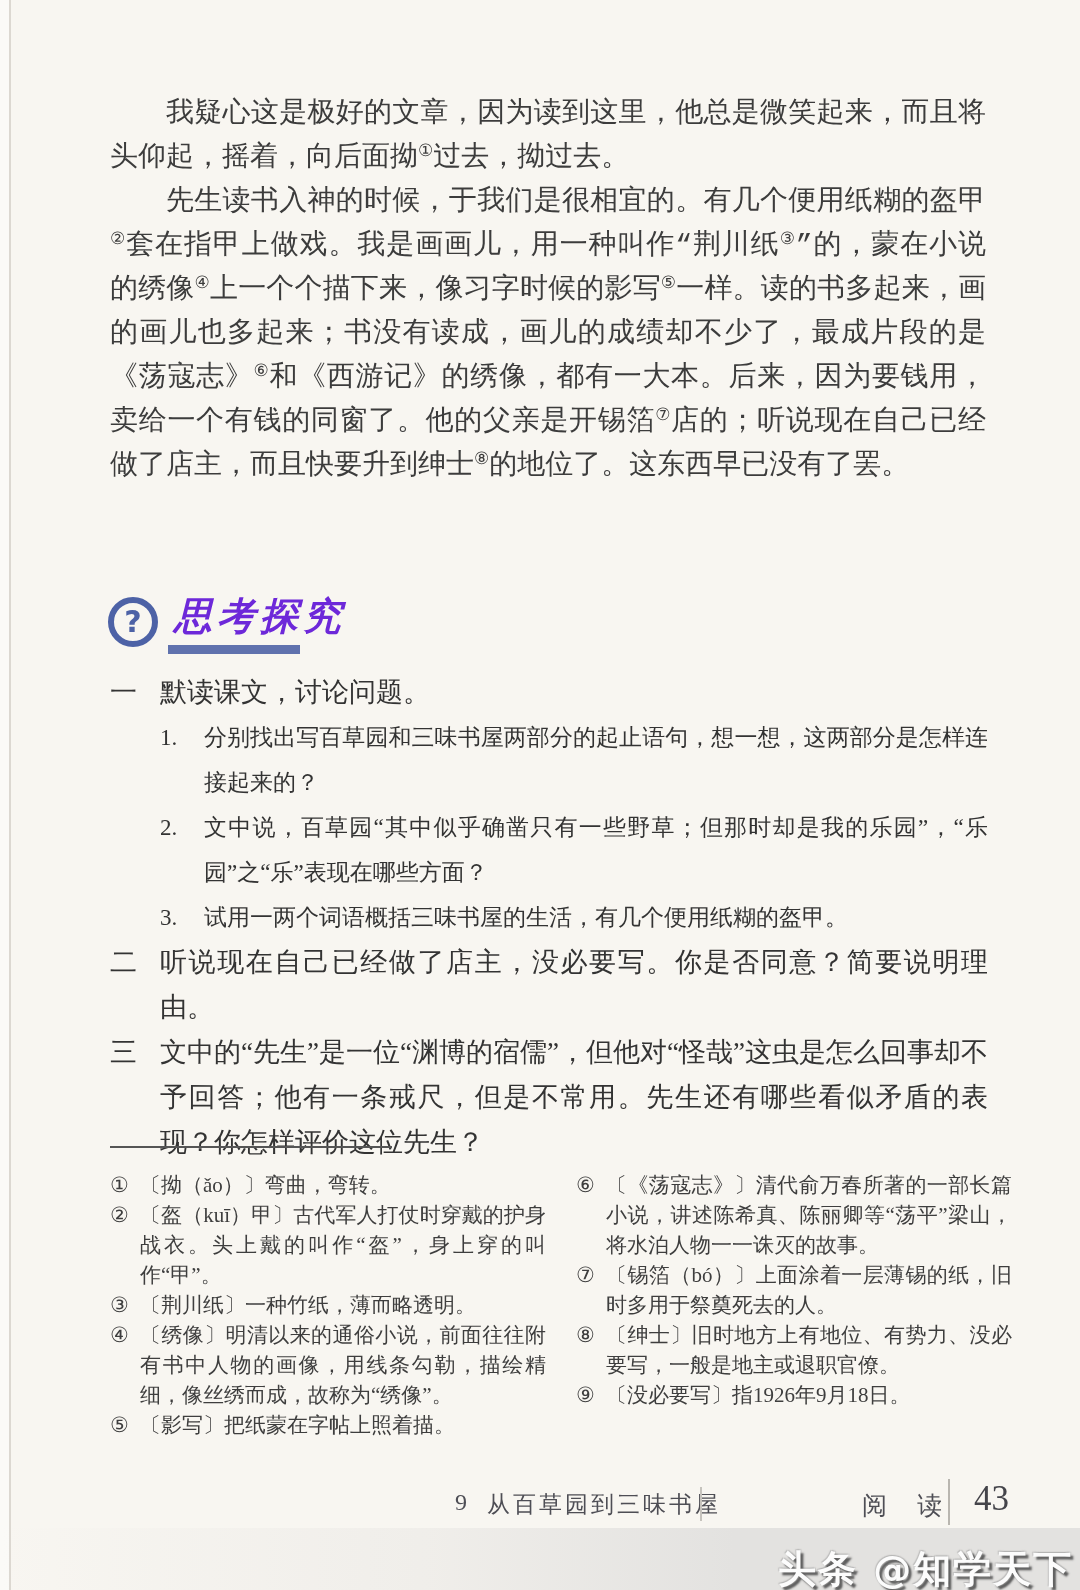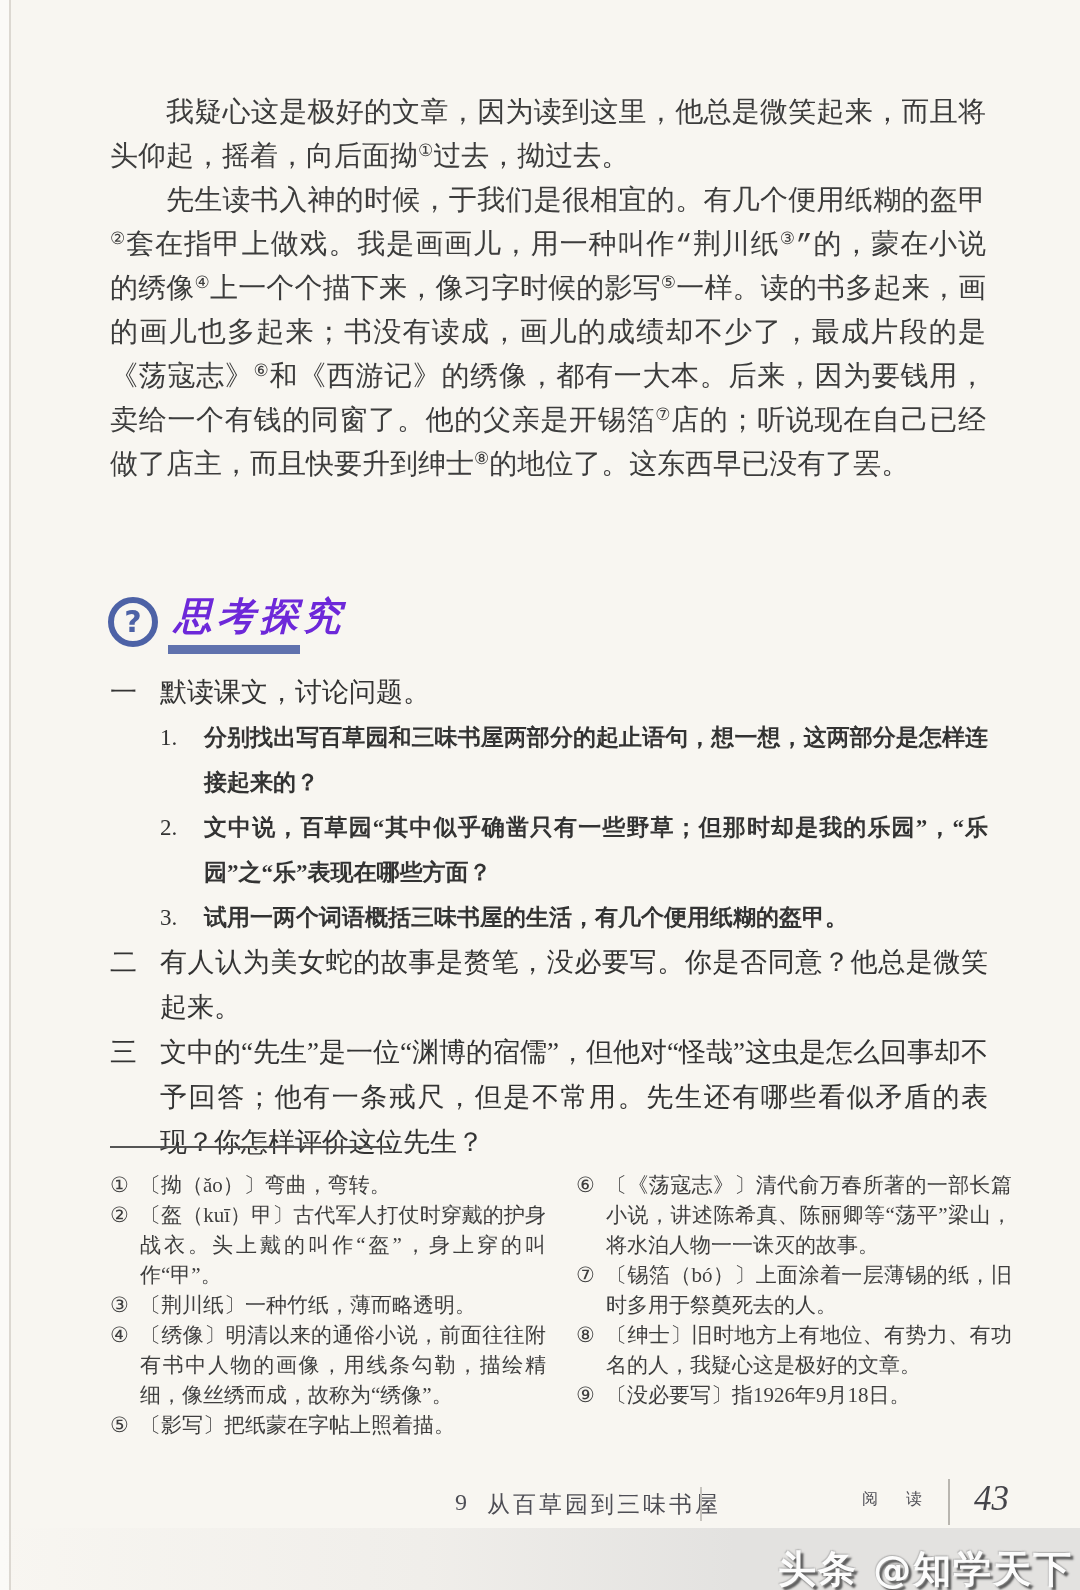--- a/index.html
+++ b/index.html
@@ -22,37 +22,37 @@
   .exp-title{margin-left:16px;font-size:38px;font-weight:bold;font-style:italic;color:#6d28d9;letter-spacing:5px;line-height:48px;}
   .title-bar{position:absolute;left:168px;top:645px;width:132px;height:9px;background:#6072ae;}
 
   
   .questions{position:absolute;left:110px;top:670px;width:878px;color:#333;}
   .q-row{display:flex;font-size:27px;line-height:45px;}
   .q-num{width:50px;flex:none;}
   .q-text{flex:1;text-align:justify;}
   .q-sub{display:flex;margin-left:50px;font-size:23px;line-height:45px;}
   .q-sub-num{width:44px;flex:none;}
-  .q-sub-text{flex:1;text-align:justify;font-weight:bold;}
+  .q-sub-text{flex:1;text-align:justify;}
 
   
   .fn-divider{position:absolute;left:110px;top:1146px;width:282px;height:2px;background:#555;}
   .footnotes{position:absolute;left:110px;top:1170px;width:902px;display:flex;gap:30px;}
   .fn-col{width:436px;}
   .fn-item{display:flex;font-size:21px;line-height:30px;color:#3e3e3e;}
   .fn-num{width:30px;flex:none;}
   .fn-text{flex:1;text-align:justify;}
 
   
   .footer-lesson-num{position:absolute;left:455px;top:1489px;font-size:24px;color:#4e4e55;}
   .footer-lesson-title{position:absolute;left:487px;top:1489px;font-size:23px;letter-spacing:3px;color:#4e4e55;}
   .footer-bar-1{position:absolute;left:700px;top:1487px;width:2px;height:34px;background:#c6c3bd;}
-  .footer-section{position:absolute;left:862px;top:1489px;font-size:16px;letter-spacing:12px;color:#4e4e55;text-align:right;}
+  .footer-section{position:absolute;left:862px;top:1489px;font-size:25px;letter-spacing:12px;color:#4e4e55;text-align:right;}
   .footer-bar-2{position:absolute;left:948px;top:1479px;width:2px;height:46px;background:#b9b6b0;}
-  .footer-page-num{position:absolute;left:974px;top:1479px;font-size:35px;color:#44444a;font-style:italic;}
+  .footer-page-num{position:absolute;left:974px;top:1479px;font-size:35px;color:#44444a;}
 
   
   .bottom-strip{position:absolute;left:0;top:1528px;width:1080px;height:62px;
                 background:linear-gradient(90deg, rgba(240,238,234,0) 0%, rgba(233,231,228,0.55) 40%, #e3e2e0 68%);}
   .watermark{position:absolute;left:778px;top:1532px;font-family:"DejaVu Sans",sans-serif;font-weight:bold;
              font-size:38px;letter-spacing:2px;color:#fcfcfc;
              text-shadow:3px 3px 2px rgba(85,85,85,0.95), -1px -1px 1px rgba(160,160,160,0.55), 1px -1px 1px rgba(160,160,160,0.4);margin-top:12px;}
 </style>
 </head>
 <body>
@@ -84,21 +84,21 @@
       <div class="q-sub">
         <span class="q-sub-num">2.</span>
         <div class="q-sub-text">文中说，百草园“其中似乎确凿只有一些野草；但那时却是我的乐园”，“乐园”之“乐”表现在哪些方面？</div>
       </div>
       <div class="q-sub">
         <span class="q-sub-num">3.</span>
         <div class="q-sub-text">试用一两个词语概括三味书屋的生活，有几个便用纸糊的盔甲。</div>
       </div>
       <div class="q-row">
         <span class="q-num">二</span>
-        <div class="q-text">有人认为美女蛇的故事是赘笔，没必要写。你是否同意？他总是微笑起来。</div>
+        <div class="q-text">听说现在自己已经做了店主，没必要写。你是否同意？简要说明理由。</div>
       </div>
       <div class="q-row">
         <span class="q-num">三</span>
         <div class="q-text">文中的“先生”是一位“渊博的宿儒”，但他对“怪哉”这虫是怎么回事却不予回答；他有一条戒尺，但是不常用。先生还有哪些看似矛盾的表现？你怎样评价这位先生？</div>
       </div>
     </div>
 
   <div class="fn-divider"></div>
   <div class="footnotes">
     <div class="fn-col" id="fn-left">
@@ -127,21 +127,21 @@
         <div class="fn-item">
           <span class="fn-num">⑥</span>
           <div class="fn-text">〔《荡寇志》〕清代俞万春所著的一部长篇小说，讲述陈希真、陈丽卿等“荡平”梁山，将水泊人物一一诛灭的故事。</div>
         </div>
         <div class="fn-item">
           <span class="fn-num">⑦</span>
           <div class="fn-text">〔锡箔（bó）〕上面涂着一层薄锡的纸，旧时多用于祭奠死去的人。</div>
         </div>
         <div class="fn-item">
           <span class="fn-num">⑧</span>
-          <div class="fn-text">〔绅士〕旧时地方上有地位、有势力、有功名的人，我疑心这是极好的文章。</div>
+          <div class="fn-text">〔绅士〕旧时地方上有地位、有势力、没必要写，一般是地主或退职官僚。</div>
         </div>
         <div class="fn-item">
           <span class="fn-num">⑨</span>
           <div class="fn-text">〔没必要写〕指1926年9月18日。</div>
         </div>
       </div>
   </div>
 
   <div class="footer-lesson-num">9</div>
   <div class="footer-lesson-title">从百草园到三味书屋</div>

